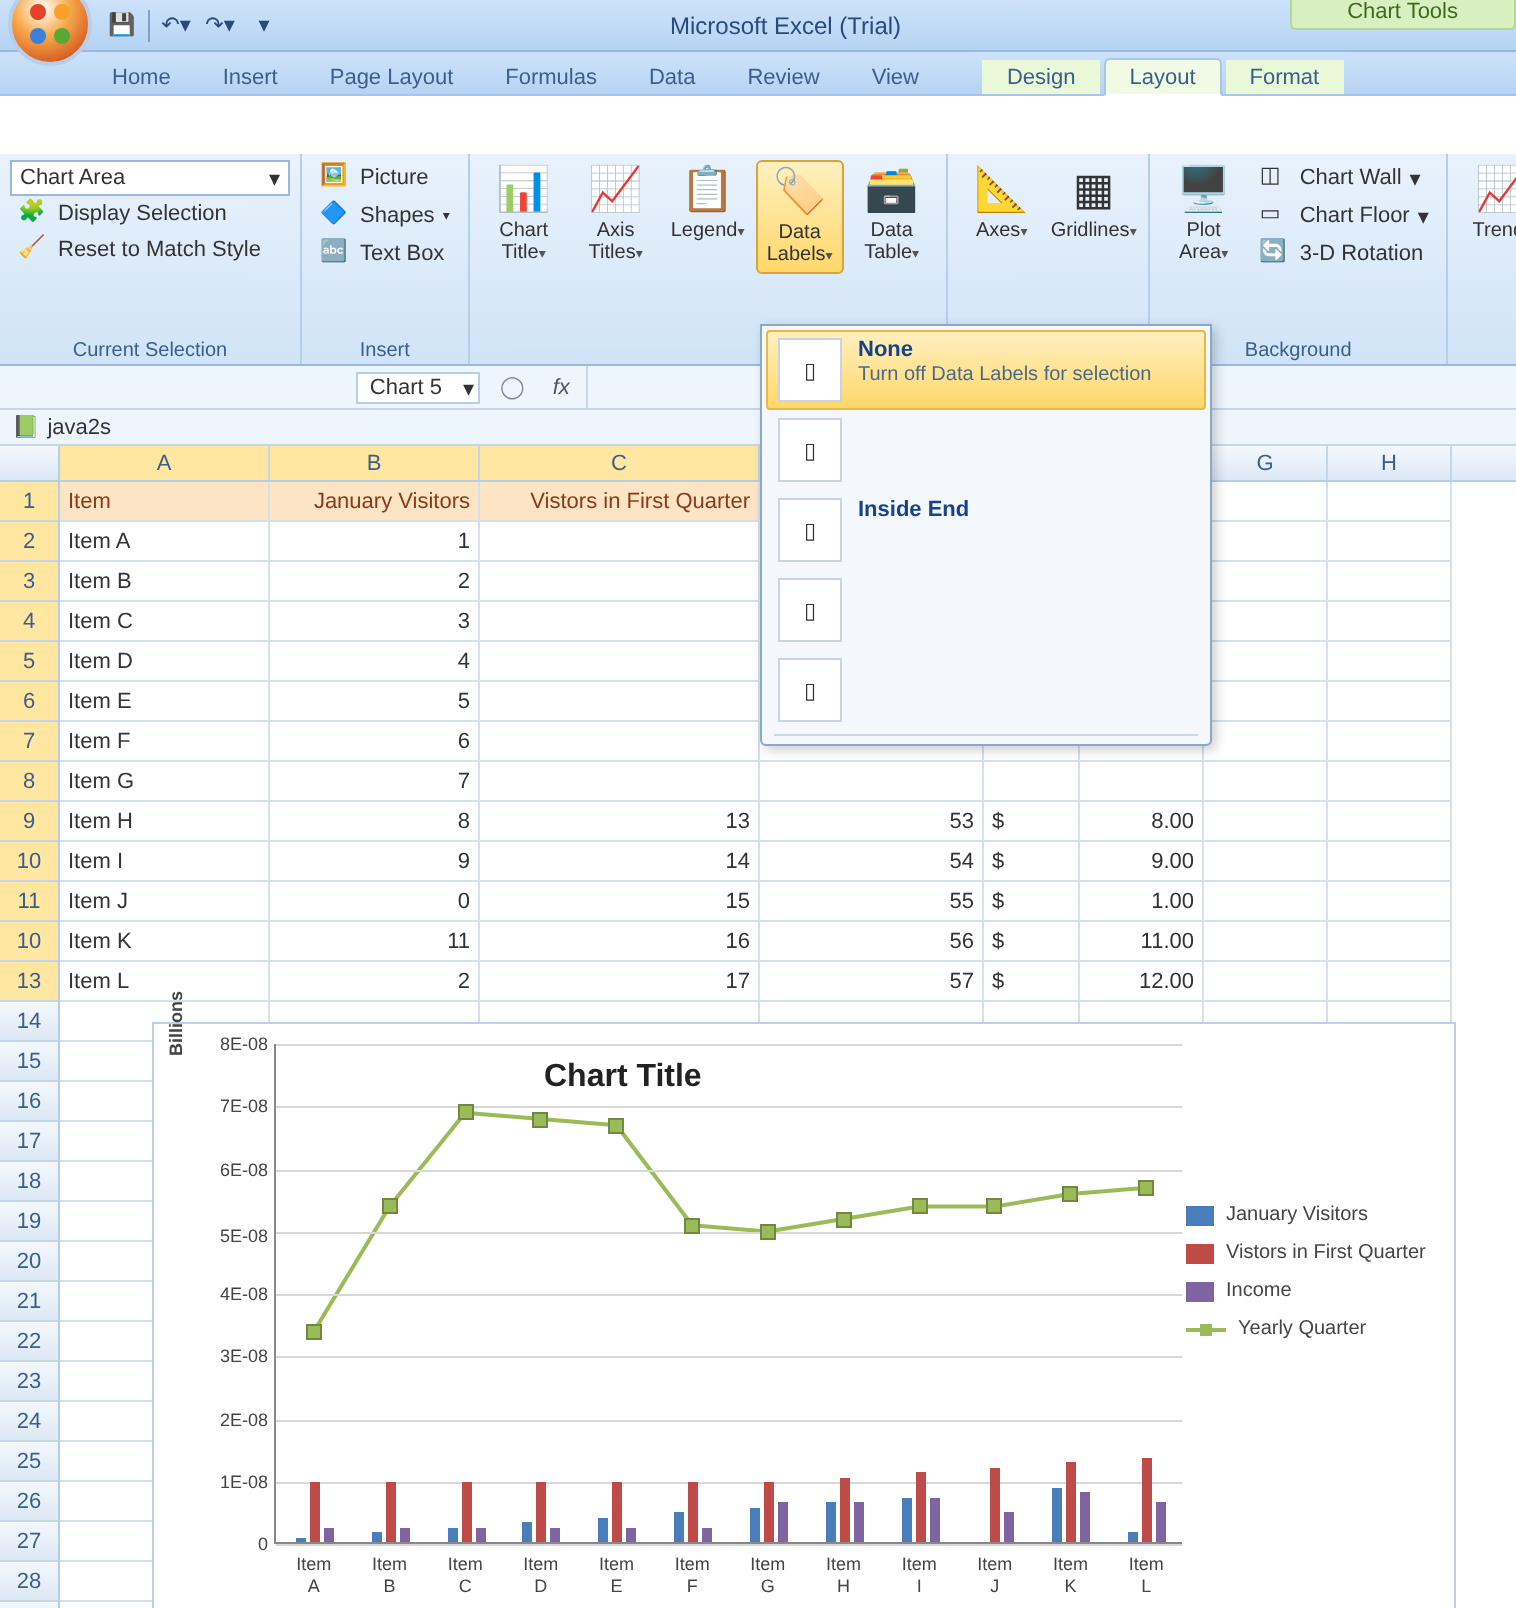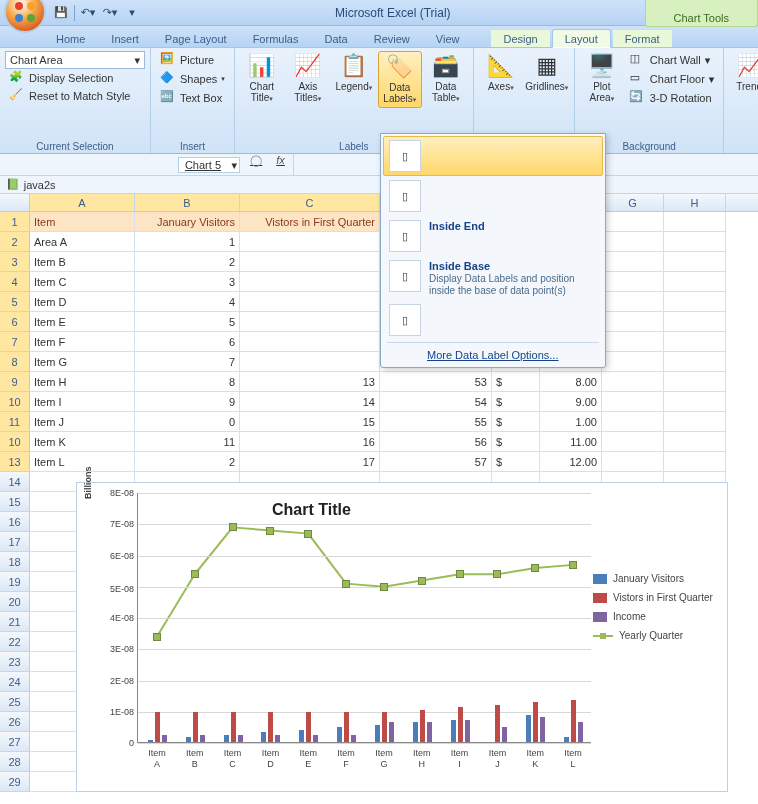--- a/index.html
+++ b/index.html
@@ -6,31 +6,31 @@
 body { width: 758px; height: 804px; background: #fff; overflow: hidden; font-size: 11px; color: #333; }
 
 
 .titlebar { height: 26px; background: linear-gradient(#cde2fa, #b6d3f3); display: flex; align-items: center; border-bottom: 1px solid #9ab9e0; }
 .office-btn { width: 42px; height: 42px; margin: -2px 0 0 4px; border-radius: 50%; background: radial-gradient(circle at 40% 30%, #fff, #f7a84a 40%, #d45a24 80%); border: 2px solid #b8cee8; display: flex; align-items: center; justify-content: center; position: relative; z-index: 5; }
 .office-btn svg { width: 24px; height: 24px; }
 .qat { display: flex; gap: 4px; margin-left: 6px; align-items: center; }
 .qat-btn { width: 18px; height: 18px; display: flex; align-items: center; justify-content: center; color: #2a4a7a; }
 .qat-sep { width: 1px; height: 16px; background: #7da0cc; }
 .title-txt { flex: 1; text-align: center; color: #2a4a7a; font-size: 12px; }
-.chart-tools { background: #d8f0c0; padding: 12px 28px 2px; color: #3b6b1e; border: 1px solid #b0d890; border-top: none; border-radius: 0 0 3px 3px; align-self: flex-start; }
+.chart-tools { background: #d8f0c0; padding: 0 28px 2px; color: #3b6b1e; border: 1px solid #b0d890; border-top: none; border-radius: 0 0 3px 3px; align-self: flex-start; }
 
 
 .tabstrip { height: 22px; background: linear-gradient(#cde2fa, #b6d3f3); display: flex; align-items: flex-end; padding-left: 44px; gap: 2px; border-bottom: 1px solid #a8c4e8; }
 .tab { padding: 3px 12px 2px; color: #3b5e8a; cursor: pointer; }
 .tab.active { background: #fff; border: 1px solid #a8c4e8; border-bottom: 1px solid #fff; border-radius: 3px 3px 0 0; margin-bottom: -1px; }
 .tab.ctx { background: #e8f8d8; }
 .tab.ctx.active { background: #f0fae4; }
 
 
-.ribbon { height: 106px; background: linear-gradient(#e9f2fc, #d0e3f7); border-bottom: 1px solid #9ab9e0; display: flex; position: relative; }
+.ribbon { height: 106px; background: linear-gradient(#e9f2fc, #d0e3f7); border-bottom: 1px solid #9ab9e0; display: flex; position: relative; margin-top: 29px; }
 .group { border-right: 1px solid #b4cfe8; padding: 3px 5px 0; display: flex; flex-direction: column; position: relative; }
 .group-label { position: absolute; bottom: 1px; left: 0; right: 0; text-align: center; font-size: 10px; color: #3b5e8a; }
 .group-label .dlg { position: absolute; right: 2px; bottom: 0; width: 12px; height: 12px; border: 1px solid #7a9cc4; background: #dce8f6; font-size: 8px; line-height: 10px; }
 .vstack { display: flex; flex-direction: column; gap: 1px; }
 .hstack { display: flex; gap: 2px; align-items: flex-start; }
 .small-btn { display: flex; align-items: center; gap: 4px; padding: 1px 4px; cursor: pointer; white-space: nowrap; }
 .big-btn { display: flex; flex-direction: column; align-items: center; width: 44px; padding: 2px 1px; cursor: pointer; font-size: 10px; text-align: center; gap: 2px; }
 .big-btn .lbl { line-height: 11px; }
 .big-btn .dd { font-size: 7px; color: #555; margin-top: -2px; }
 .big-btn.active { background: linear-gradient(#fff0c0, #ffd76a); border: 1px solid #d8a438; border-radius: 3px; }
@@ -41,21 +41,21 @@
 .dd-menu { position: absolute; top: 85px; left: 380px; width: 226px; background: #f4f8fc; border: 1px solid #8aa8c8; border-radius: 0 0 3px 3px; box-shadow: 2px 2px 6px rgba(0,0,0,.2); z-index: 100; padding: 2px; }
 .dd-item { display: flex; gap: 8px; padding: 4px 6px; cursor: pointer; }
 .dd-item.sel { background: linear-gradient(#fff0c0, #ffd76a); border: 1px solid #e8b848; border-radius: 2px; padding: 3px 5px; }
 .dd-item .ico { width: 32px; height: 32px; background: #fff; border: 1px solid #c8d4e4; flex-shrink: 0; display:flex; align-items:center; justify-content:center; }
 .dd-item .txt b { display: block; color: #15428b; font-weight: bold; }
 .dd-item .txt span { color: #4a6a8a; font-size: 10px; }
 .dd-sep { height: 1px; background: #c8d8ea; margin: 2px 4px; }
 .dd-more { padding: 4px 0 4px 44px; color: #15428b; cursor: pointer; text-decoration: underline; }
 
 
-.fbar { height: 22px; border-bottom: 1px solid #c4d6ea; display: flex; background: #eef5fc; text-decoration: underline; }
+.fbar { height: 22px; border-bottom: 1px solid #c4d6ea; display: flex; align-items: center; background: #eef5fc; }
 .namebox { width: 244px; display: flex; justify-content: flex-end; align-items: center; padding-right: 4px; }
 .namebox-txt { border: 1px solid #b4cfe8; background: #fff; padding: 1px 18px 1px 6px; position: relative; }
 .fx { margin: 0 8px; font-style: italic; color: #555; }
 
 
 .wbtab { height: 18px; display: flex; align-items: center; gap: 4px; padding-left: 6px; background: #eef5fc; border-bottom: 1px solid #c4d6ea; }
 
 
 .grid-wrap { position: relative; }
 .col-headers { display: flex; height: 18px; background: linear-gradient(#f4f8fc, #dce8f6); border-bottom: 1px solid #b4cfe8; }
@@ -177,21 +177,20 @@
         </div>
       <div class="big-btn active">
           <span style="font-size:22px">🏷️</span>
           <span class="lbl"><span>Data Labels</span><span class="dd">▾</span></span>
         </div>
       <div class="big-btn">
           <span style="font-size:22px">🗃️</span>
           <span class="lbl"><span>Data Table</span><span class="dd">▾</span></span>
         </div>
     </div>
-    <div class="group-label"><span>Labels</span><span class="dlg">↘</span></div>
   </div>
   <div class="group">
     <div class="hstack">
       <div class="big-btn">
           <span style="font-size:22px">📐</span>
           <span class="lbl"><span>Axes</span><span class="dd">▾</span></span>
         </div>
       <div class="big-btn">
           <span style="font-size:22px">▦</span>
           <span class="lbl"><span>Gridlines</span><span class="dd">▾</span></span>
@@ -219,37 +218,36 @@
   <div class="group">
     <div class="big-btn">
         <span style="font-size:22px">📈</span>
         <span class="lbl">Trendli</span>
       </div>
   </div>
 
   <div class="dd-menu">
     <div class="dd-item sel">
       <div class="ico">▯</div>
+      <div class="txt"><b>None</b><span>Turn off Data Labels for selection</span></div>
     </div>
     <div class="dd-item">
       <div class="ico">▯</div>
     </div>
     <div class="dd-item">
       <div class="ico">▯</div>
       <div class="txt"><b>Inside End</b></div>
     </div>
     <div class="dd-item">
       <div class="ico">▯</div>
-      <div class="txt"><b>Inside Base</b><span>Display Data Labels and position inside the base of data point(s)</span></div>
     </div>
     <div class="dd-item">
       <div class="ico">▯</div>
     </div>
     <div class="dd-sep"></div>
-    <div class="dd-more">More Data Label Options...</div>
   </div>
 </div>
 
 <div class="fbar">
   <div class="namebox">
       <div class="namebox-txt"><span>Chart 5</span> <span style="position:absolute;right:2px">▾</span></div>
     </div>
   <div style="display:flex;gap:8px;color:#888;margin:0 6px">
       <span>◯</span>
     </div>
@@ -281,21 +279,21 @@
         <div class="cell cB hdr num">January Visitors</div>
         <div class="cell cC hdr num">Vistors in First Quarter</div>
         <div class="cell cD num"></div>
         <div class="cell cE"></div>
         <div class="cell cF num"></div>
         <div class="cell cG"></div>
         <div class="cell cH"></div>
       </div>
       <div class="row">
         <div class="rh sel">2</div>
-        <div class="cell cA">Area A</div>
+        <div class="cell cA">Item A</div>
         <div class="cell cB num">1</div>
         <div class="cell cC num"></div>
         <div class="cell cD num"></div>
         <div class="cell cE"></div>
         <div class="cell cF num"></div>
         <div class="cell cG"></div>
         <div class="cell cH"></div>
       </div>
       <div class="row">
         <div class="rh sel">3</div>

